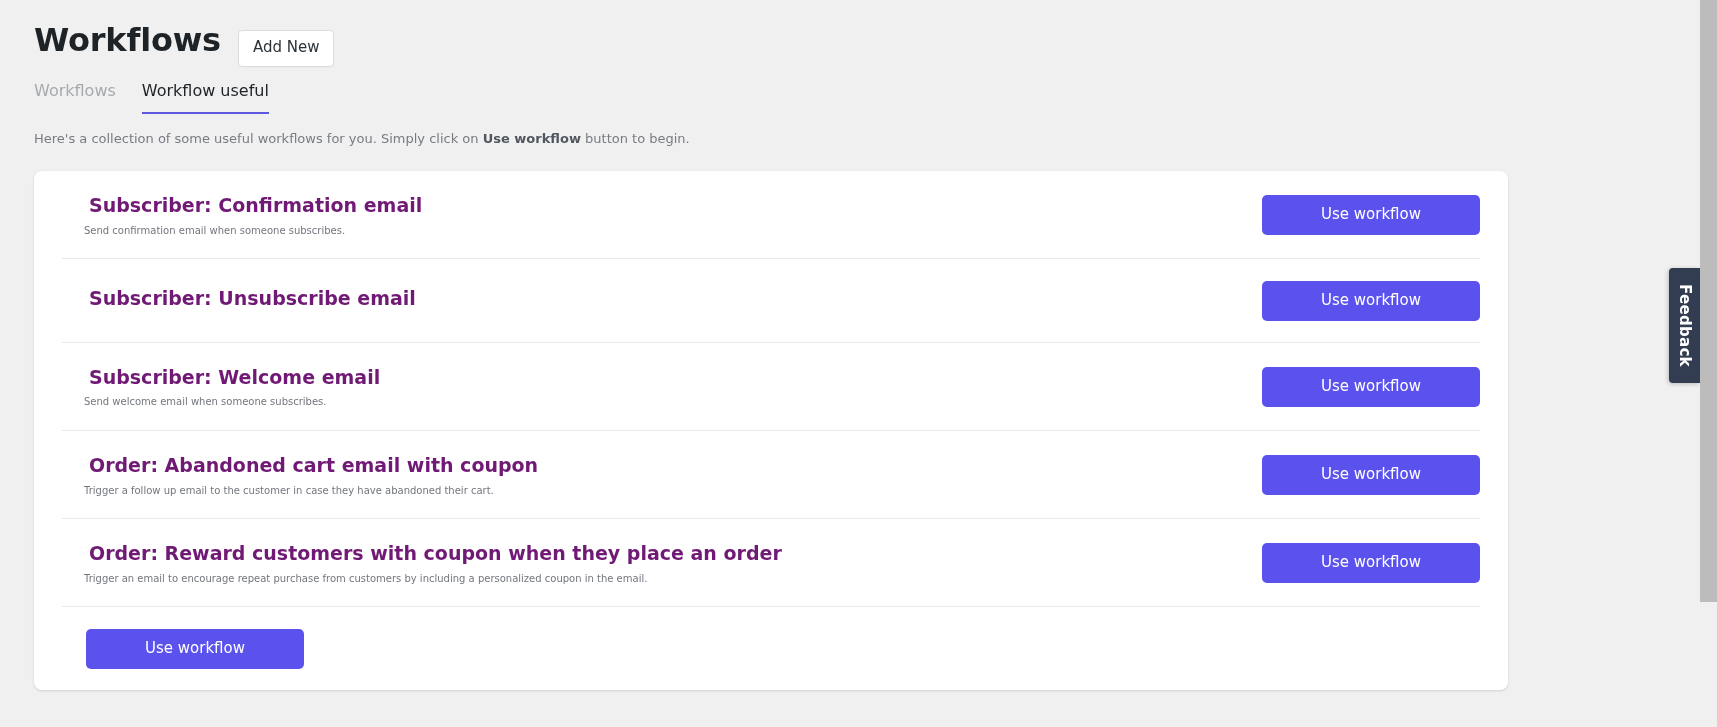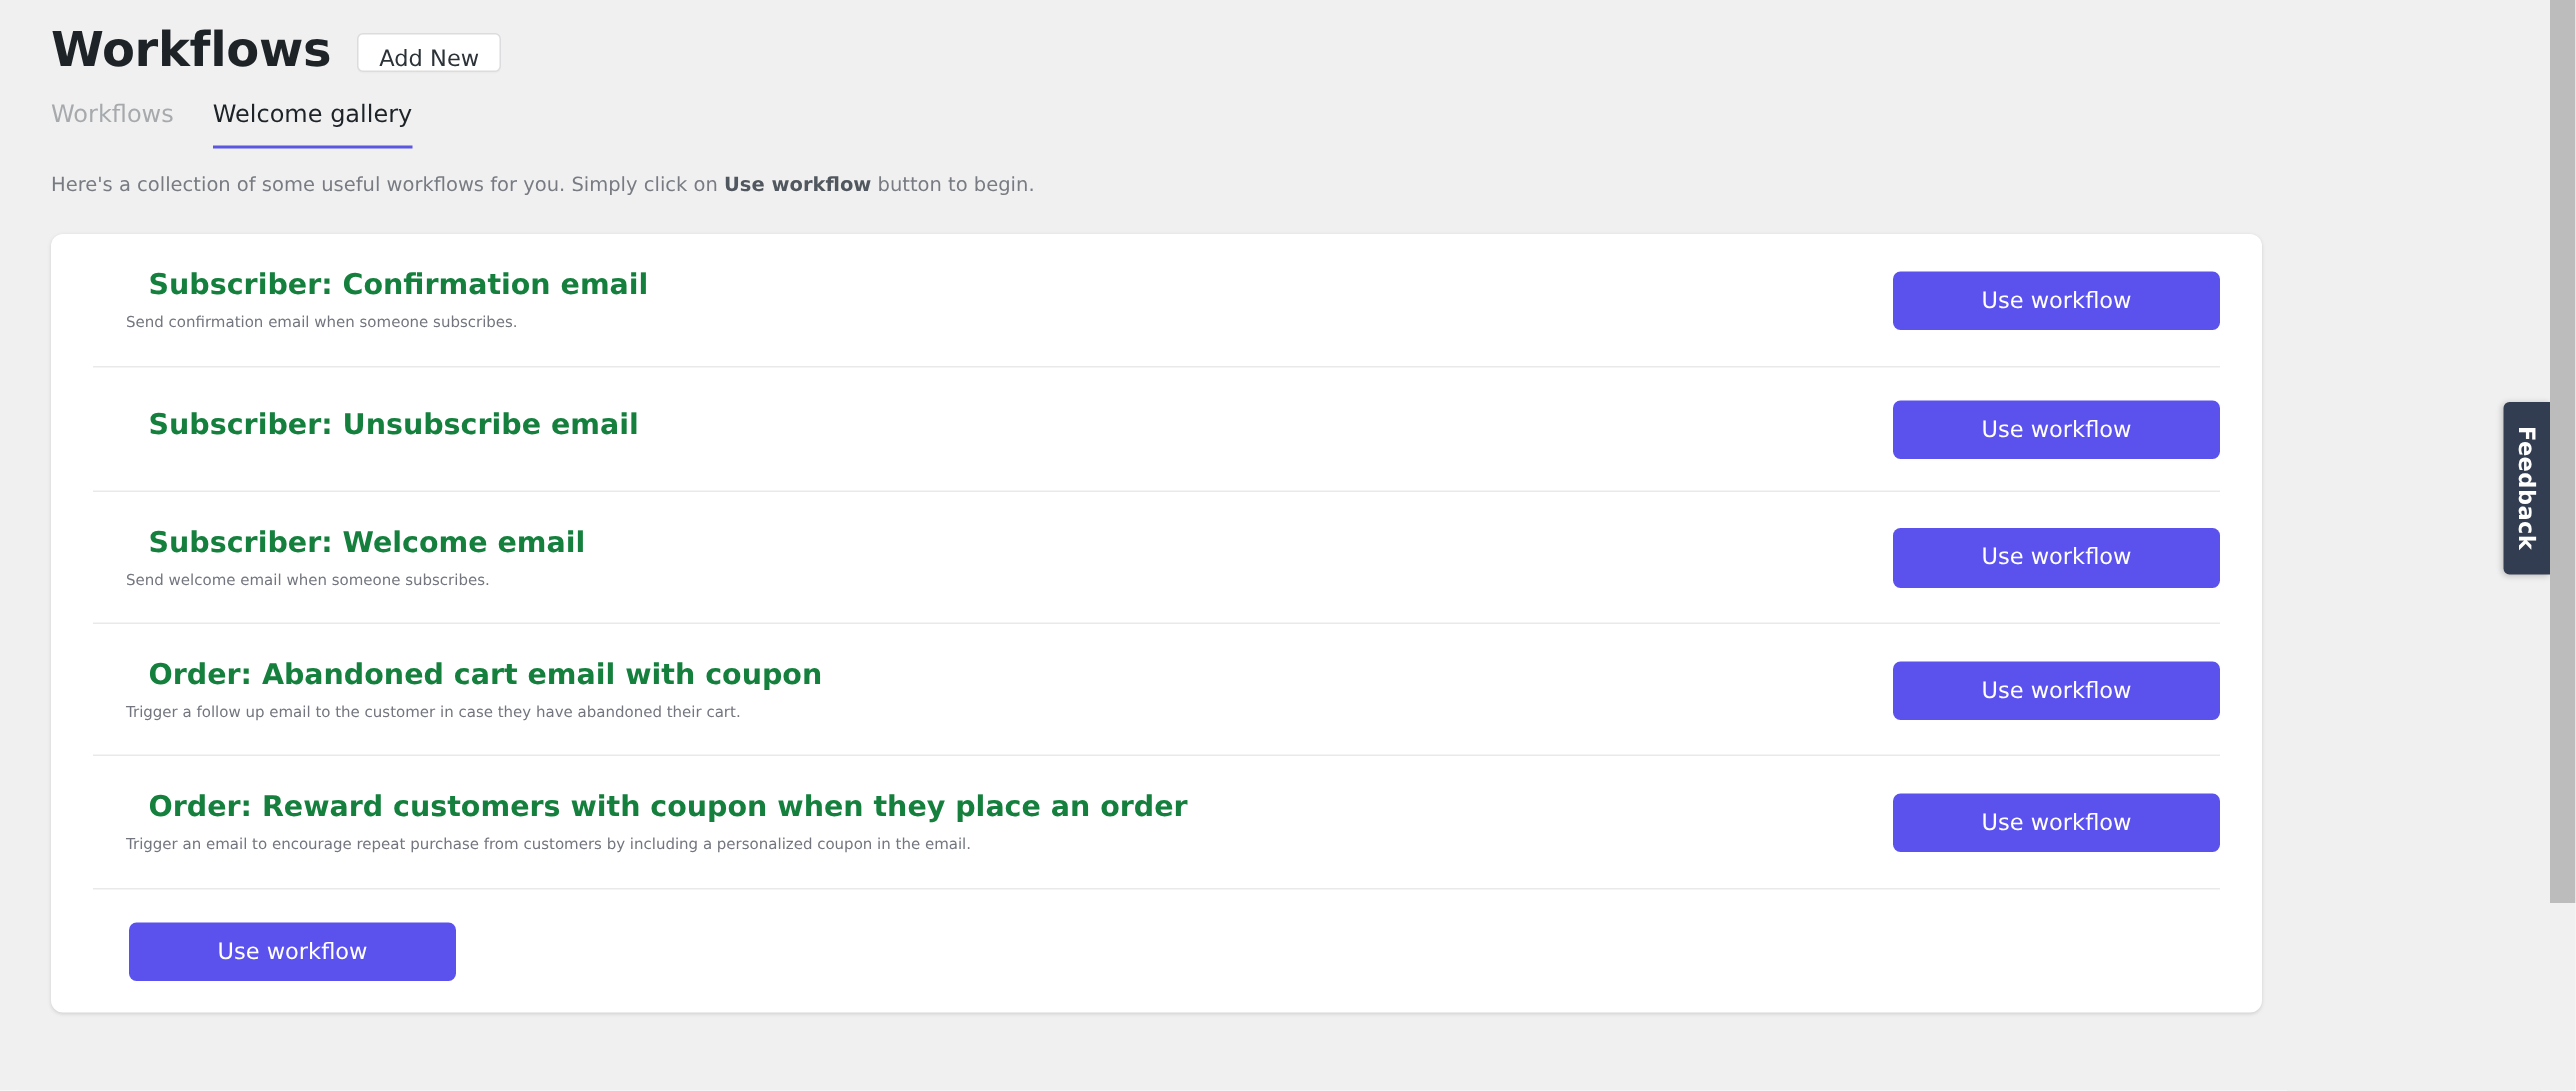--- a/index.html
+++ b/index.html
@@ -34,28 +34,28 @@
   .page-title {
     font-size: 32px;
     font-weight: 700;
     color: #1d2327;
     letter-spacing: -0.2px;
     line-height: 1.2;
     margin: 0;
   }
   .add-new-btn {
     margin-left: 17px;
-    margin-top: 4px;
+    margin-top: 16px;
     background: #ffffff;
     border: 1px solid #dcdcde;
     border-radius: 4px;
     color: #2c3338;
     font-size: 15px;
     line-height: 1;
-    padding: 9px 14px 0 14px;
+    padding: 9px 14px 11px 14px;
     cursor: pointer;
     font-family: inherit;
     box-shadow: 0 1px 0 rgba(0,0,0,0.02);
   }
 
   
   .tabs {
     display: flex;
     align-items: flex-end;
     padding: 14px 0 0 22px;
@@ -109,23 +109,23 @@
     border-bottom: none;
   }
   .wf-text {
     flex: 1 1 auto;
     min-width: 0;
     padding-left: 22px;
   }
   .wf-title {
     font-size: 19px;
     font-weight: 700;
-    color: #15803d;
+    color: #701a75;
     line-height: 1.3;
-    margin: 0 0 6px 15px;
+    margin: 0 0 6px 5px;
   }
   .wf-desc {
     font-size: 10px;
     color: #73767e;
     line-height: 1.35;
     margin: 0;
   }
   .use-btn {
     flex: 0 0 auto;
     width: 218px;
@@ -194,21 +194,21 @@
 
 <div class="viewport">
 
   <div class="header-row">
     <h1 class="page-title">Workflows</h1>
     <button class="add-new-btn">Add New</button>
   </div>
 
   <div class="tabs">
     <a class="tab" href="#">Workflows</a>
-    <a class="tab active" href="#">Welcome gallery</a>
+    <a class="tab active" href="#">Workflow useful</a>
   </div>
 
   <div class="intro">
     <span>Here's a collection of some useful workflows for you. Simply click on </span><b>Use workflow</b><span> button to begin.</span>
   </div>
 
   <div class="card">
 
     <div class="wf-row">
       <div class="wf-text">

